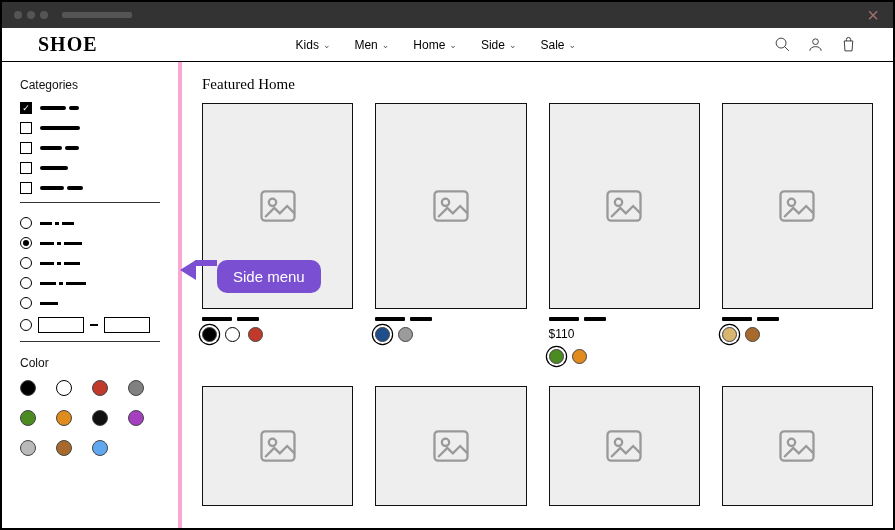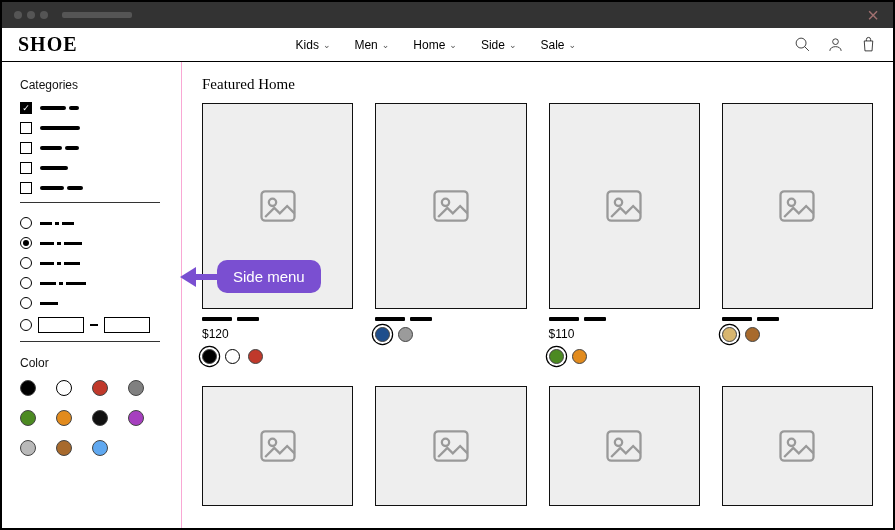--- a/index.html
+++ b/index.html
@@ -5,30 +5,30 @@
   * { box-sizing: border-box; margin: 0; padding: 0; }
   body { font-family: Arial, sans-serif; background: #fff; }
   .frame { width: 895px; height: 530px; border: 2px solid #000; position: relative; overflow: hidden; }
   
   .titlebar { height: 26px; background: #333; display: flex; align-items: center; padding: 0 12px; position: relative; }
   .tb-dots { display: flex; gap: 5px; }
   .tb-dot { width: 8px; height: 8px; border-radius: 50%; background: #555; }
   .tb-text { margin-left: 14px; width: 70px; height: 6px; background: #555; border-radius: 2px; }
   .tb-close { position: absolute; right: 14px; top: 6px; color: #a07070; font-size: 20px; line-height: 14px; }
 
-  .navbar { height: 34px; border-bottom: 1px solid #000; display: flex; align-items: center; padding: 0 16px; background: #fff; }
+  .navbar { height: 34px; border-bottom: 1px solid #000; display: flex; align-items: center; padding: 0 36px; background: #fff; }
   .logo { font-family: 'Comic Sans MS', cursive; font-weight: bold; font-size: 20px; letter-spacing: 1px; }
   .nav-center { flex: 1; display: flex; justify-content: center; gap: 24px; }
   .nav-item { font-size: 12px; color: #000; cursor: pointer; display: flex; align-items: center; gap: 4px; }
   .chev { font-size: 9px; color: #555; }
   .nav-right { display: flex; gap: 16px; align-items: center; }
   .icon-svg { width: 17px; height: 17px; stroke: #222; stroke-width: 1.2; fill: none; cursor: pointer; }
 
   .content { display: flex; height: calc(100% - 60px); }
-  .sidebar { width: 180px; border-right: 1px solid #f9a8d4; padding: 16px 18px; overflow: hidden; }
+  .sidebar { width: 180px; border-right: 4px solid #f9a8d4; padding: 16px 18px; overflow: hidden; }
   .side-sec { margin-bottom: 14px; }
   .side-title { font-size: 12px; margin-bottom: 10px; color: #111; }
   .cb-row { display: flex; align-items: center; gap: 8px; margin-bottom: 8px; }
   .cb { width: 12px; height: 12px; border: 1.2px solid #000; background: #fff; cursor: pointer; display:flex; align-items:center; justify-content:center; }
   .cb.checked { background: #000; }
   .cb.checked::after { content: '✓'; color: #fff; font-size: 9px; line-height: 9px; }
   .squig { display: flex; gap: 3px; }
   .squig span { display:inline-block; height: 4px; background:#000; border-radius:2px; }
   .rd-row { display: flex; align-items: center; gap: 8px; margin-bottom: 8px; }
   .rd { width: 12px; height: 12px; border: 1.2px solid #000; border-radius: 50%; background:#fff; cursor:pointer; display:flex; align-items:center; justify-content:center; }
@@ -49,21 +49,21 @@
   .ph-svg { width:44px; height:44px; stroke:#999; stroke-width:2.5; fill:none; }
   .ph.short { height:120px; }
   .card-meta { margin-top:8px; }
   .card-label { display:flex; gap:5px; margin-bottom:6px; }
   .card-label span { display:inline-block; height:4px; background:#000; border-radius:1px; }
   .price { font-size:12px; margin-bottom:8px; }
   .colors { display:flex; gap:8px; }
   .colors .swatch { width:15px; height:15px; }
   .swatch.ring { box-shadow: 0 0 0 2px #fff, 0 0 0 3.2px #000; }
 
-  .callout { position:absolute; left:178px; top:258px; display:flex; align-items:center; pointer-events:none; z-index:5; }
+  .callout { position:absolute; left:178px; top:258px; display:flex; align-items:flex-start; pointer-events:none; z-index:5; }
   .callout-arrow { width:0; height:0; border-top:10px solid transparent; border-bottom:10px solid transparent; border-right:16px solid #7a4fd1; margin-right:-1px; }
   .callout-stem { width:22px; height:6px; background:#7a4fd1; }
   .callout-body { background:#7a4fd1; color:#fff; font-size:15px; padding:8px 16px; border-radius:10px; }
 </style>
 </head>
 <body>
 
 <div class="frame">
 
   <div class="titlebar">
@@ -232,21 +232,20 @@
                 <rect x="6" y="8" width="36" height="32" rx="4"></rect>
                 <circle cx="18" cy="20" r="4"></circle>
                 <path d="M10 36 l10 -10 l6 6 l8 -8 l8 8"></path>
               </svg>
             </div>
     <div class="card-meta">
       <div class="card-label">
                 <span style="width:30px"></span>
                 <span style="width:22px"></span>
               </div>
-      <div class="price">$120</div>
       <div class="colors">
                 <div class="swatch ring" style="background:#000000;"></div>
                 <div class="swatch" style="background:#ffffff;border:1.3px solid #000;"></div>
                 <div class="swatch" style="background:#c0392b;"></div>
               </div>
     </div>
           </div>
           <div class="card">
     <div class="ph">
               <svg class="ph-svg" viewBox="0 0 48 48">

